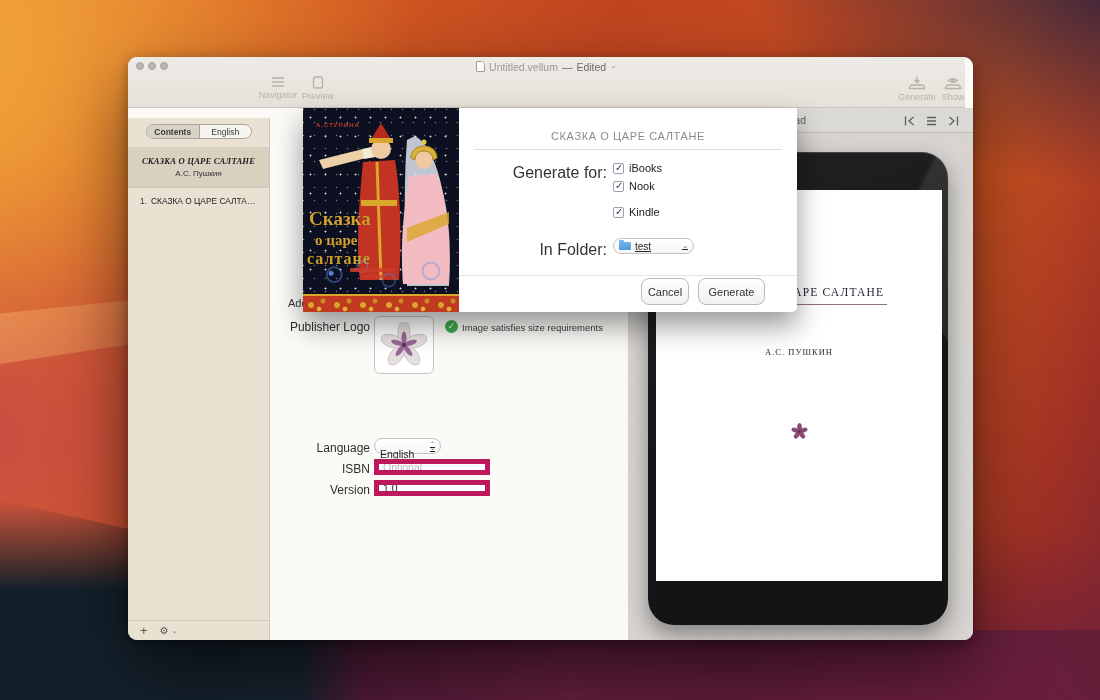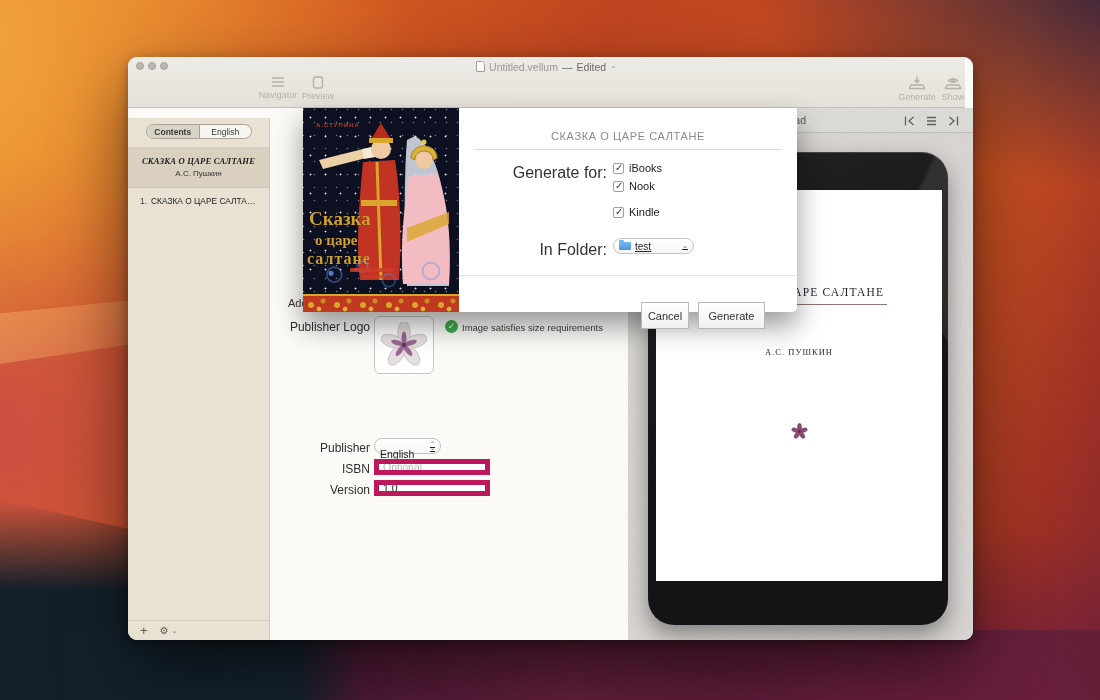--- a/index.html
+++ b/index.html
@@ -147,21 +147,21 @@
   .sheet-rule { position:absolute; left:15px; right:15px; top:41px; height:1px; background:#dcdcdc; }
   .sh-label { position:absolute; width:148px; text-align:right; font-size:16px; color:#333; }
   .cb-row { position:absolute; left:154px; display:flex; align-items:center; gap:5px; font-size:11px; color:#222; }
   .cb { width:11px; height:11px; border:1px solid #96a0ae; border-radius:2px; background:#fdfdfd; position:relative; }
   .cb.on::after { content:"✓"; position:absolute; left:1px; top:-2px; font-size:10px; color:#33383f; }
   .folder-popup { left:154px; top:130px; width:81px; height:16px; padding:0 5px; gap:4px; font-size:10px; }
   .folder-ic { width:12px; height:8px; background:linear-gradient(#74b7ee,#4f97dd); border-radius:1px; position:relative; flex-shrink:0; }
   .folder-ic::before { content:""; position:absolute; left:0; top:-2px; width:5px; height:2px; background:#74b7ee; border-radius:1px 1px 0 0; }
   .pp-chev { margin-left:auto; font-size:7px; color:#555; }
   .sheet-div { position:absolute; left:0; right:0; top:167px; height:1px; background:#e4e4e4; }
-  .btn { position:absolute; top:194px; height:27px; border:1px solid #b9b9b9; border-radius:0;
+  .btn { position:absolute; top:170px; height:27px; border:1px solid #b9b9b9; border-radius:8px;
     background:linear-gradient(#ffffff,#f1f1f1); font-size:11px; color:#333; font-family:"Liberation Sans", sans-serif;
     display:flex; align-items:center; justify-content:center; }
   .btn-cancel { left:182px; width:48px; }
   .btn-generate { left:239px; width:67px; }
 </style>
 </head>
 <body>
 
 <div class="stage">
   <div class="wallpaper">
@@ -253,21 +253,21 @@
             <ellipse cx="24" cy="17" rx="2.6" ry="7" fill="#8c5488" opacity="0.85" transform="rotate(144 24 24)"></ellipse>
             <ellipse cx="24" cy="17" rx="2.6" ry="7" fill="#8c5488" opacity="0.85" transform="rotate(216 24 24)"></ellipse>
             <ellipse cx="24" cy="17" rx="2.6" ry="7" fill="#8c5488" opacity="0.85" transform="rotate(288 24 24)"></ellipse>
             <circle cx="24" cy="24" r="2.2" fill="#5e3258"></circle>
           </g>
         </svg>
       </div>
       <div class="check-circle">✓</div>
       <div class="logo-status">Image satisfies size requirements</div>
 
-      <div class="row-label" style="left:-10px; top:333px; width:110px;">Publisher</div>
+      <div class="row-label" style="left:-10px; top:333px; width:110px;">Language</div>
       <div class="popup lang-popup">
         <span class="pp-val">English</span>
         <span class="updown">
             <span>⌃</span>
             <span>⌄</span>
           </span>
       </div>
 
       <div class="row-label" style="left:-10px; top:354px; width:110px;">ISBN</div>
       <input class="tfield" style="top: 351px;" placeholder="Optional">

